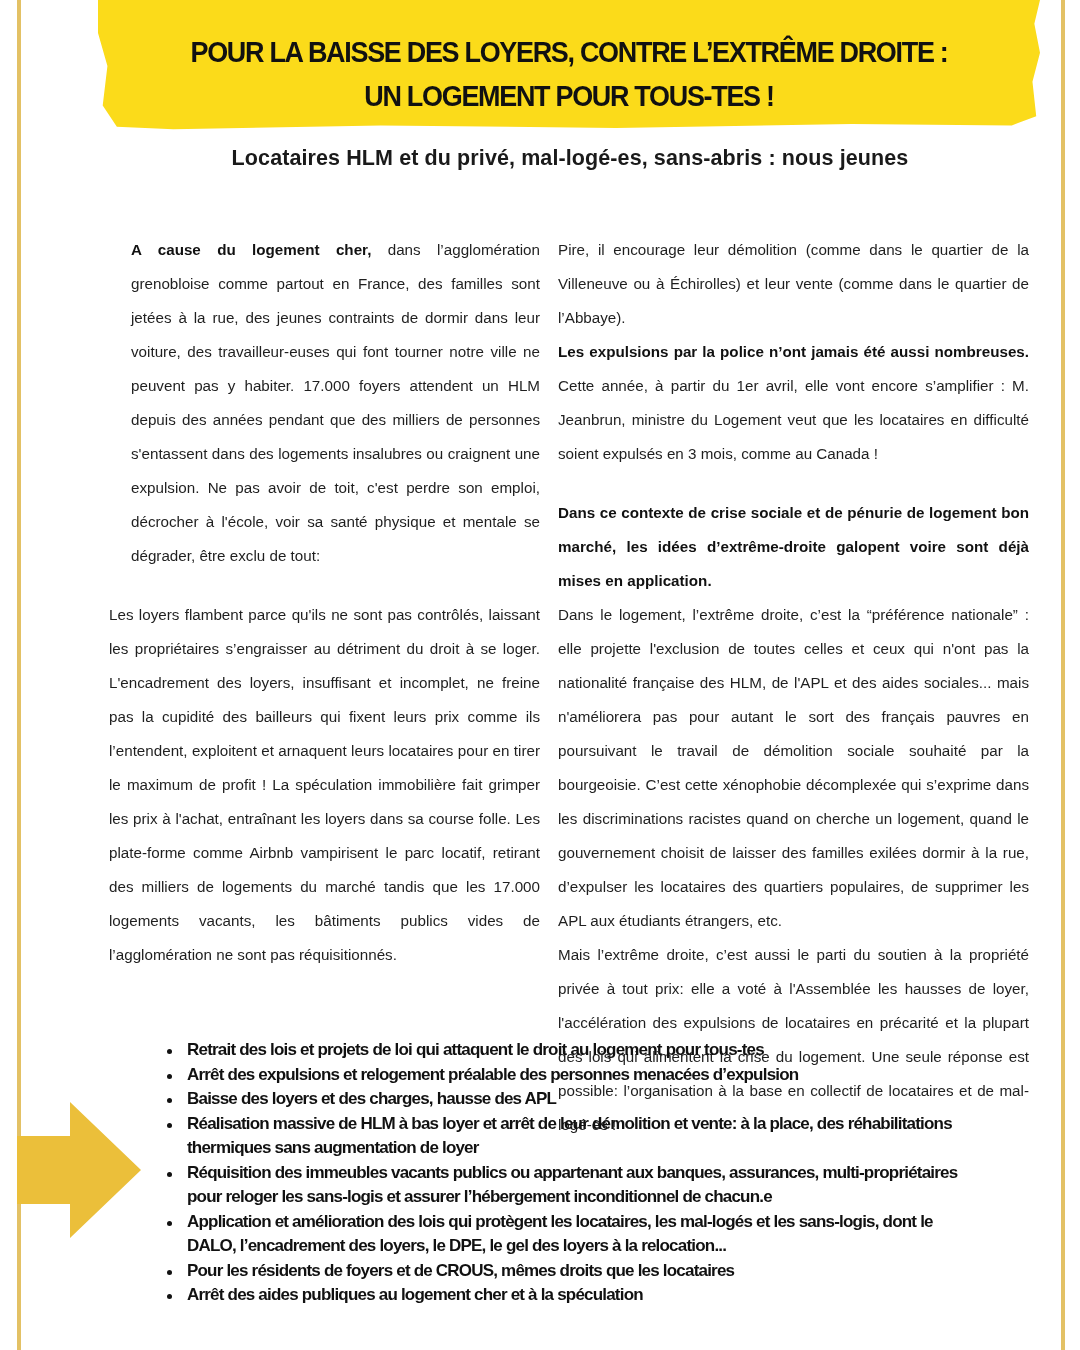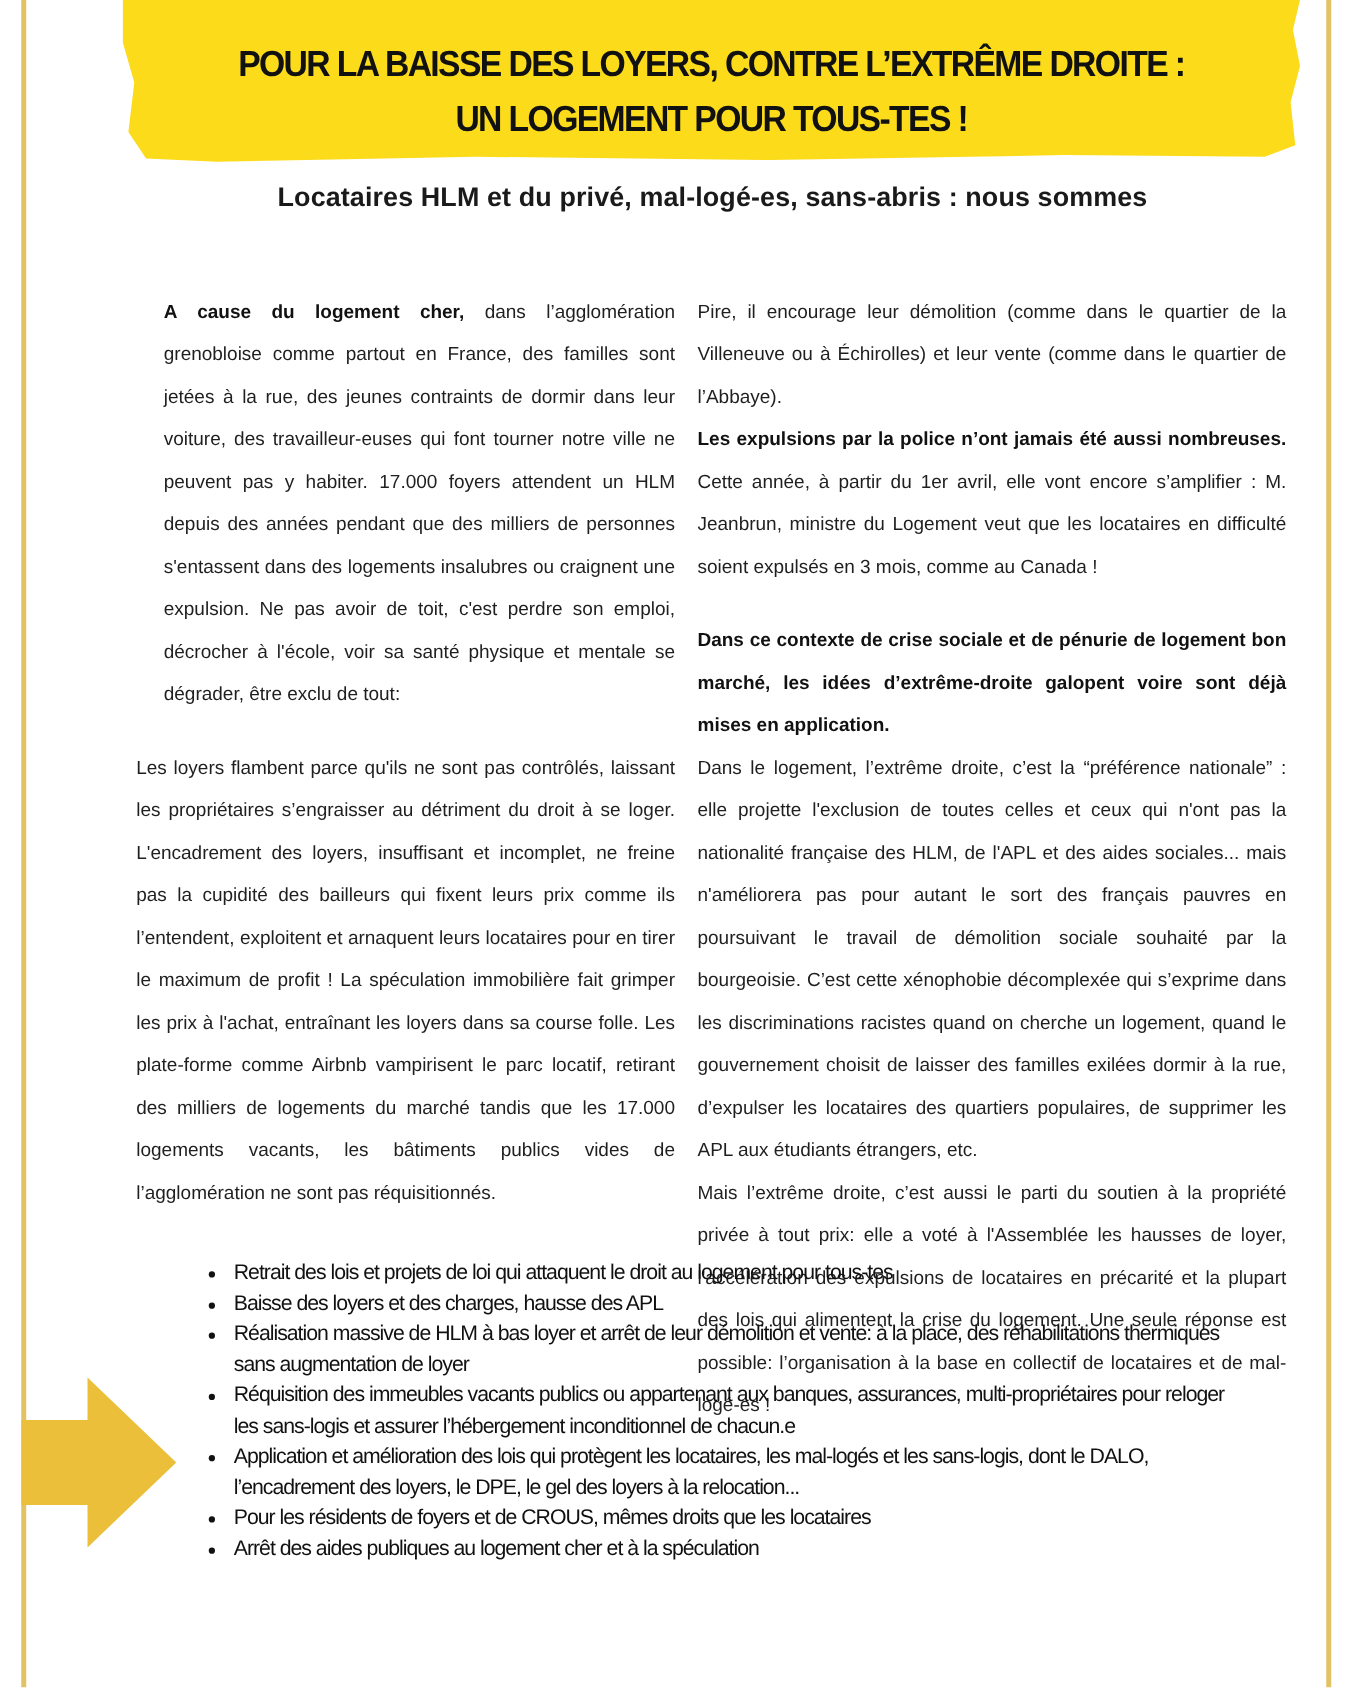--- a/index.html
+++ b/index.html
@@ -42,23 +42,23 @@
   .col b { font-weight: bold; color: #111; }
   .gap { height: 24.5px; }
   .indent { padding-left: 22px; }
   .indent-sm { padding-left: 6px; }
 
   .arrow {
     position: absolute; left: 17px; top: 1102px; width: 124px; height: 136px;
   }
 
   .demands {
-    position: absolute; left: 162px; top: 1006px; width: 820px;
+    position: absolute; left: 162px; top: 1038px; width: 820px;
     margin: 0; padding: 0; list-style: none;
-    font-weight: normal; font-size: 17px; line-height: 24.5px;
+    font-weight: bold; font-size: 17px; line-height: 24.5px;
     letter-spacing: -0.8px; color: #111;
   }
   .demands li { position: relative; padding-left: 25px; }
   .demands li::before {
     content: ""; position: absolute; left: 5px; top: 11px;
     width: 5px; height: 5px; border-radius: 50%; background: #111;
   }
 </style>
 </head>
 <body>
@@ -66,21 +66,21 @@
 <div class="border-left"></div>
 <div class="border-right"></div>
 
 <div class="title-blob"></div>
 <h1 class="title" style="margin:0;">
   <div>POUR LA BAISSE DES LOYERS, CONTRE L’EXTRÊME DROITE :</div>
   <div>UN LOGEMENT POUR TOUS-TES !</div>
 </h1>
 
 <div class="subtitle">
-  <div>Locataires HLM et du privé, mal-logé-es, sans-abris : nous sommes</div>
+  <div>Locataires HLM et du privé, mal-logé-es, sans-abris : nous jeunes</div>
 </div>
 
 <div class="col col-left">
   <p class="indent"><b>A cause du logement cher,</b><span> dans l’agglomération grenobloise comme partout en France, des familles sont jetées à la rue, des jeunes contraints de dormir dans leur voiture, des travailleur-euses qui font tourner notre ville ne peuvent pas y habiter. 17.000 foyers attendent un HLM depuis des années pendant que des milliers de personnes s'entassent dans des logements insalubres ou craignent une expulsion. Ne pas avoir de toit, c'est perdre son emploi, décrocher à l'école, voir sa santé physique et mentale se dégrader, être exclu de tout:</span></p>
   <div class="gap"></div>
   <p>Les loyers flambent parce qu'ils ne sont pas contrôlés, laissant les propriétaires s’engraisser au détriment du droit à se loger. L'encadrement des loyers, insuffisant et incomplet, ne freine pas la cupidité des bailleurs qui fixent leurs prix comme ils l’entendent, exploitent et arnaquent leurs locataires pour en tirer le maximum de profit ! La spéculation immobilière fait grimper les prix à l'achat, entraînant les loyers dans sa course folle. Les plate-forme comme Airbnb vampirisent le parc locatif, retirant des milliers de logements du marché tandis que les 17.000 logements vacants, les bâtiments publics vides de l’agglomération ne sont pas réquisitionnés.</p>
 </div>
 
 <div class="col col-right">
   <p>Pire, il encourage leur démolition (comme dans le quartier de la Villeneuve ou à Échirolles) et leur vente (comme dans le quartier de l’Abbaye).</p>
@@ -90,19 +90,20 @@
   <p>Dans le logement, l’extrême droite, c’est la “préférence nationale” : elle projette l'exclusion de toutes celles et ceux qui n'ont pas la nationalité française des HLM, de l'APL et des aides sociales... mais n'améliorera pas pour autant le sort des français pauvres en poursuivant le travail de démolition sociale souhaité par la bourgeoisie. C’est cette xénophobie décomplexée qui s’exprime dans les discriminations racistes quand on cherche un logement,  quand le gouvernement choisit de laisser des familles exilées dormir à la rue, d’expulser les locataires des quartiers populaires, de supprimer les APL aux étudiants étrangers, etc.</p>
   <p>Mais l’extrême droite, c’est aussi le parti du soutien à la propriété privée à tout prix: elle a voté à l'Assemblée les hausses de loyer, l'accélération des expulsions de locataires en précarité et la plupart des lois qui alimentent la crise du logement. Une seule réponse est possible: l’organisation à la base en collectif de locataires et de mal-logé-es !</p>
 </div>
 
 <svg class="arrow" viewBox="0 0 124 136">
   <polygon points="0,34 53,34 53,0 124,68 53,136 53,102 0,102" fill="#ebbf3a"></polygon>
 </svg>
 
 <ul class="demands">
   <li>Retrait des lois et projets de loi qui attaquent le droit au logement pour tous-tes</li>
+  <li>Arrêt des expulsions et relogement préalable des personnes menacées d’expulsion</li>
   <li>Baisse des loyers et des charges, hausse des APL</li>
   <li>Réalisation massive de HLM à bas loyer et arrêt de leur démolition et vente: à la place, des réhabilitations thermiques sans augmentation de loyer</li>
   <li>Réquisition des immeubles vacants publics ou appartenant aux banques, assurances, multi-propriétaires pour reloger les sans-logis et assurer l’hébergement inconditionnel de chacun.e</li>
   <li>Application et amélioration des lois qui protègent les locataires, les mal-logés et les sans-logis, dont le DALO, l’encadrement des loyers, le DPE, le gel des loyers à la relocation...</li>
   <li>Pour les résidents de foyers et de CROUS, mêmes droits que les locataires</li>
   <li>Arrêt des aides publiques au logement cher et à la spéculation</li>
 </ul>
 
 </body></html>

